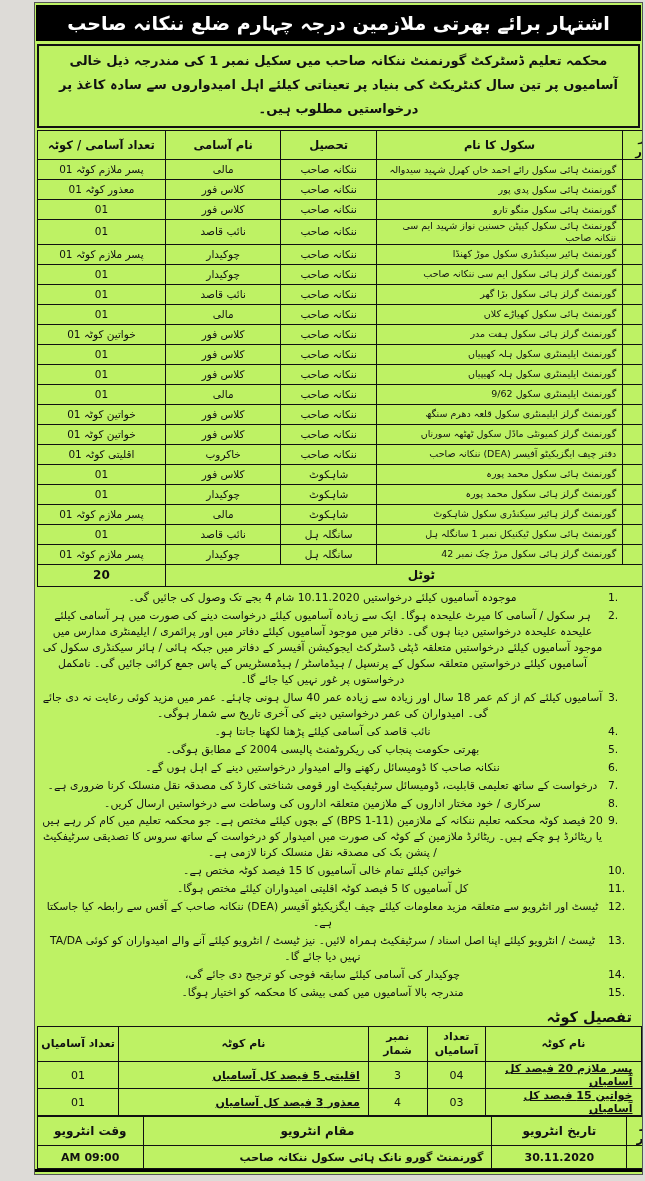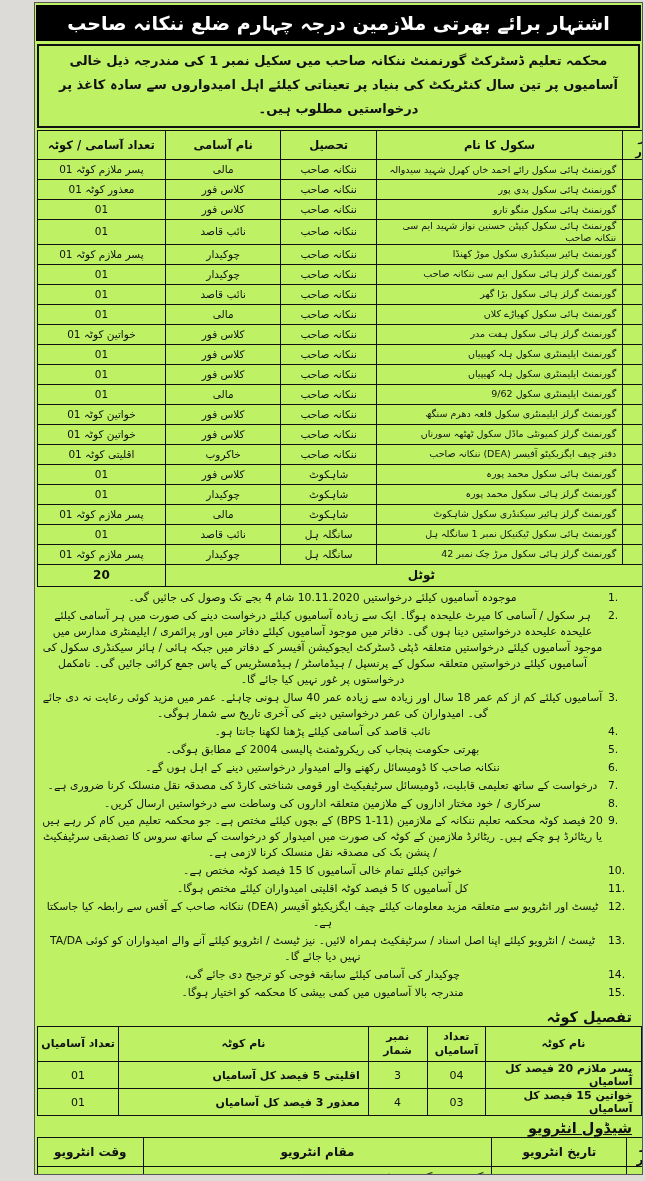--- a/index.html
+++ b/index.html
@@ -41,21 +41,21 @@
   
   .section-title{direction:rtl;text-align:right;font-weight:bold;font-size:14.5px;padding:4px 10px 1px;}
   .section-title.u{text-decoration:underline;}
   .conds{direction:rtl;padding:1px 8px 2px 6px;}
   .cond-item{display:flex;margin:2px 0;line-height:1.48;font-size:10.8px;}
   .cond-num{width:26px;flex:0 0 26px;text-align:left;direction:ltr;padding-left:4px;}
   .cond-text{flex:1;text-align:center;}
   
   .quota th{font-size:11px;font-weight:bold;height:34px;line-height:1.25;}
   .quota td{font-size:11px;height:26px;}
-  .quota td:nth-child(2),.quota td:nth-child(5){text-align:right;font-weight:bold;padding-right:8px;}
+  .quota td:nth-child(2),.quota td:nth-child(5){text-align:right;font-weight:bold;padding-right:8px;text-decoration:underline;}
   .quota col.q1{width:36px;} .quota col.q2{width:153px;} .quota col.q3{width:58px;}
   .quota col.q4{width:58px;} .quota col.q5{width:246px;} .quota col.q6{width:80px;}
   
   .intv th{font-size:12px;font-weight:bold;height:20px;}
   .intv td{font-size:11px;height:22px;font-weight:bold;}
   .intv td:nth-child(3){text-align:right;padding-right:8px;}
   .intv col.i1{width:50px;} .intv col.i2{width:133px;} .intv col.i3{width:344px;} .intv col.i4{width:104px;}
   
   .footer{
     margin:6px 0 2px;margin-top:auto;height:34px;background:#000;color:#fff;position:relative;
@@ -333,21 +333,20 @@
           <td>2</td>
           <td>خواتین 15 فیصد کل آسامیاں</td>
           <td>03</td>
           <td>4</td>
           <td>معذور 3 فیصد کل آسامیاں</td>
           <td>01</td>
         </tr>
     </tbody>
   </table>
 
-  <div class="section-title u">شیڈول انٹرویو</div>
 
   <table class="intv">
     <colgroup>
       <col class="i1">
         <col class="i2">
         <col class="i3">
         <col class="i4">
     </colgroup>
     <thead>
       <tr>

